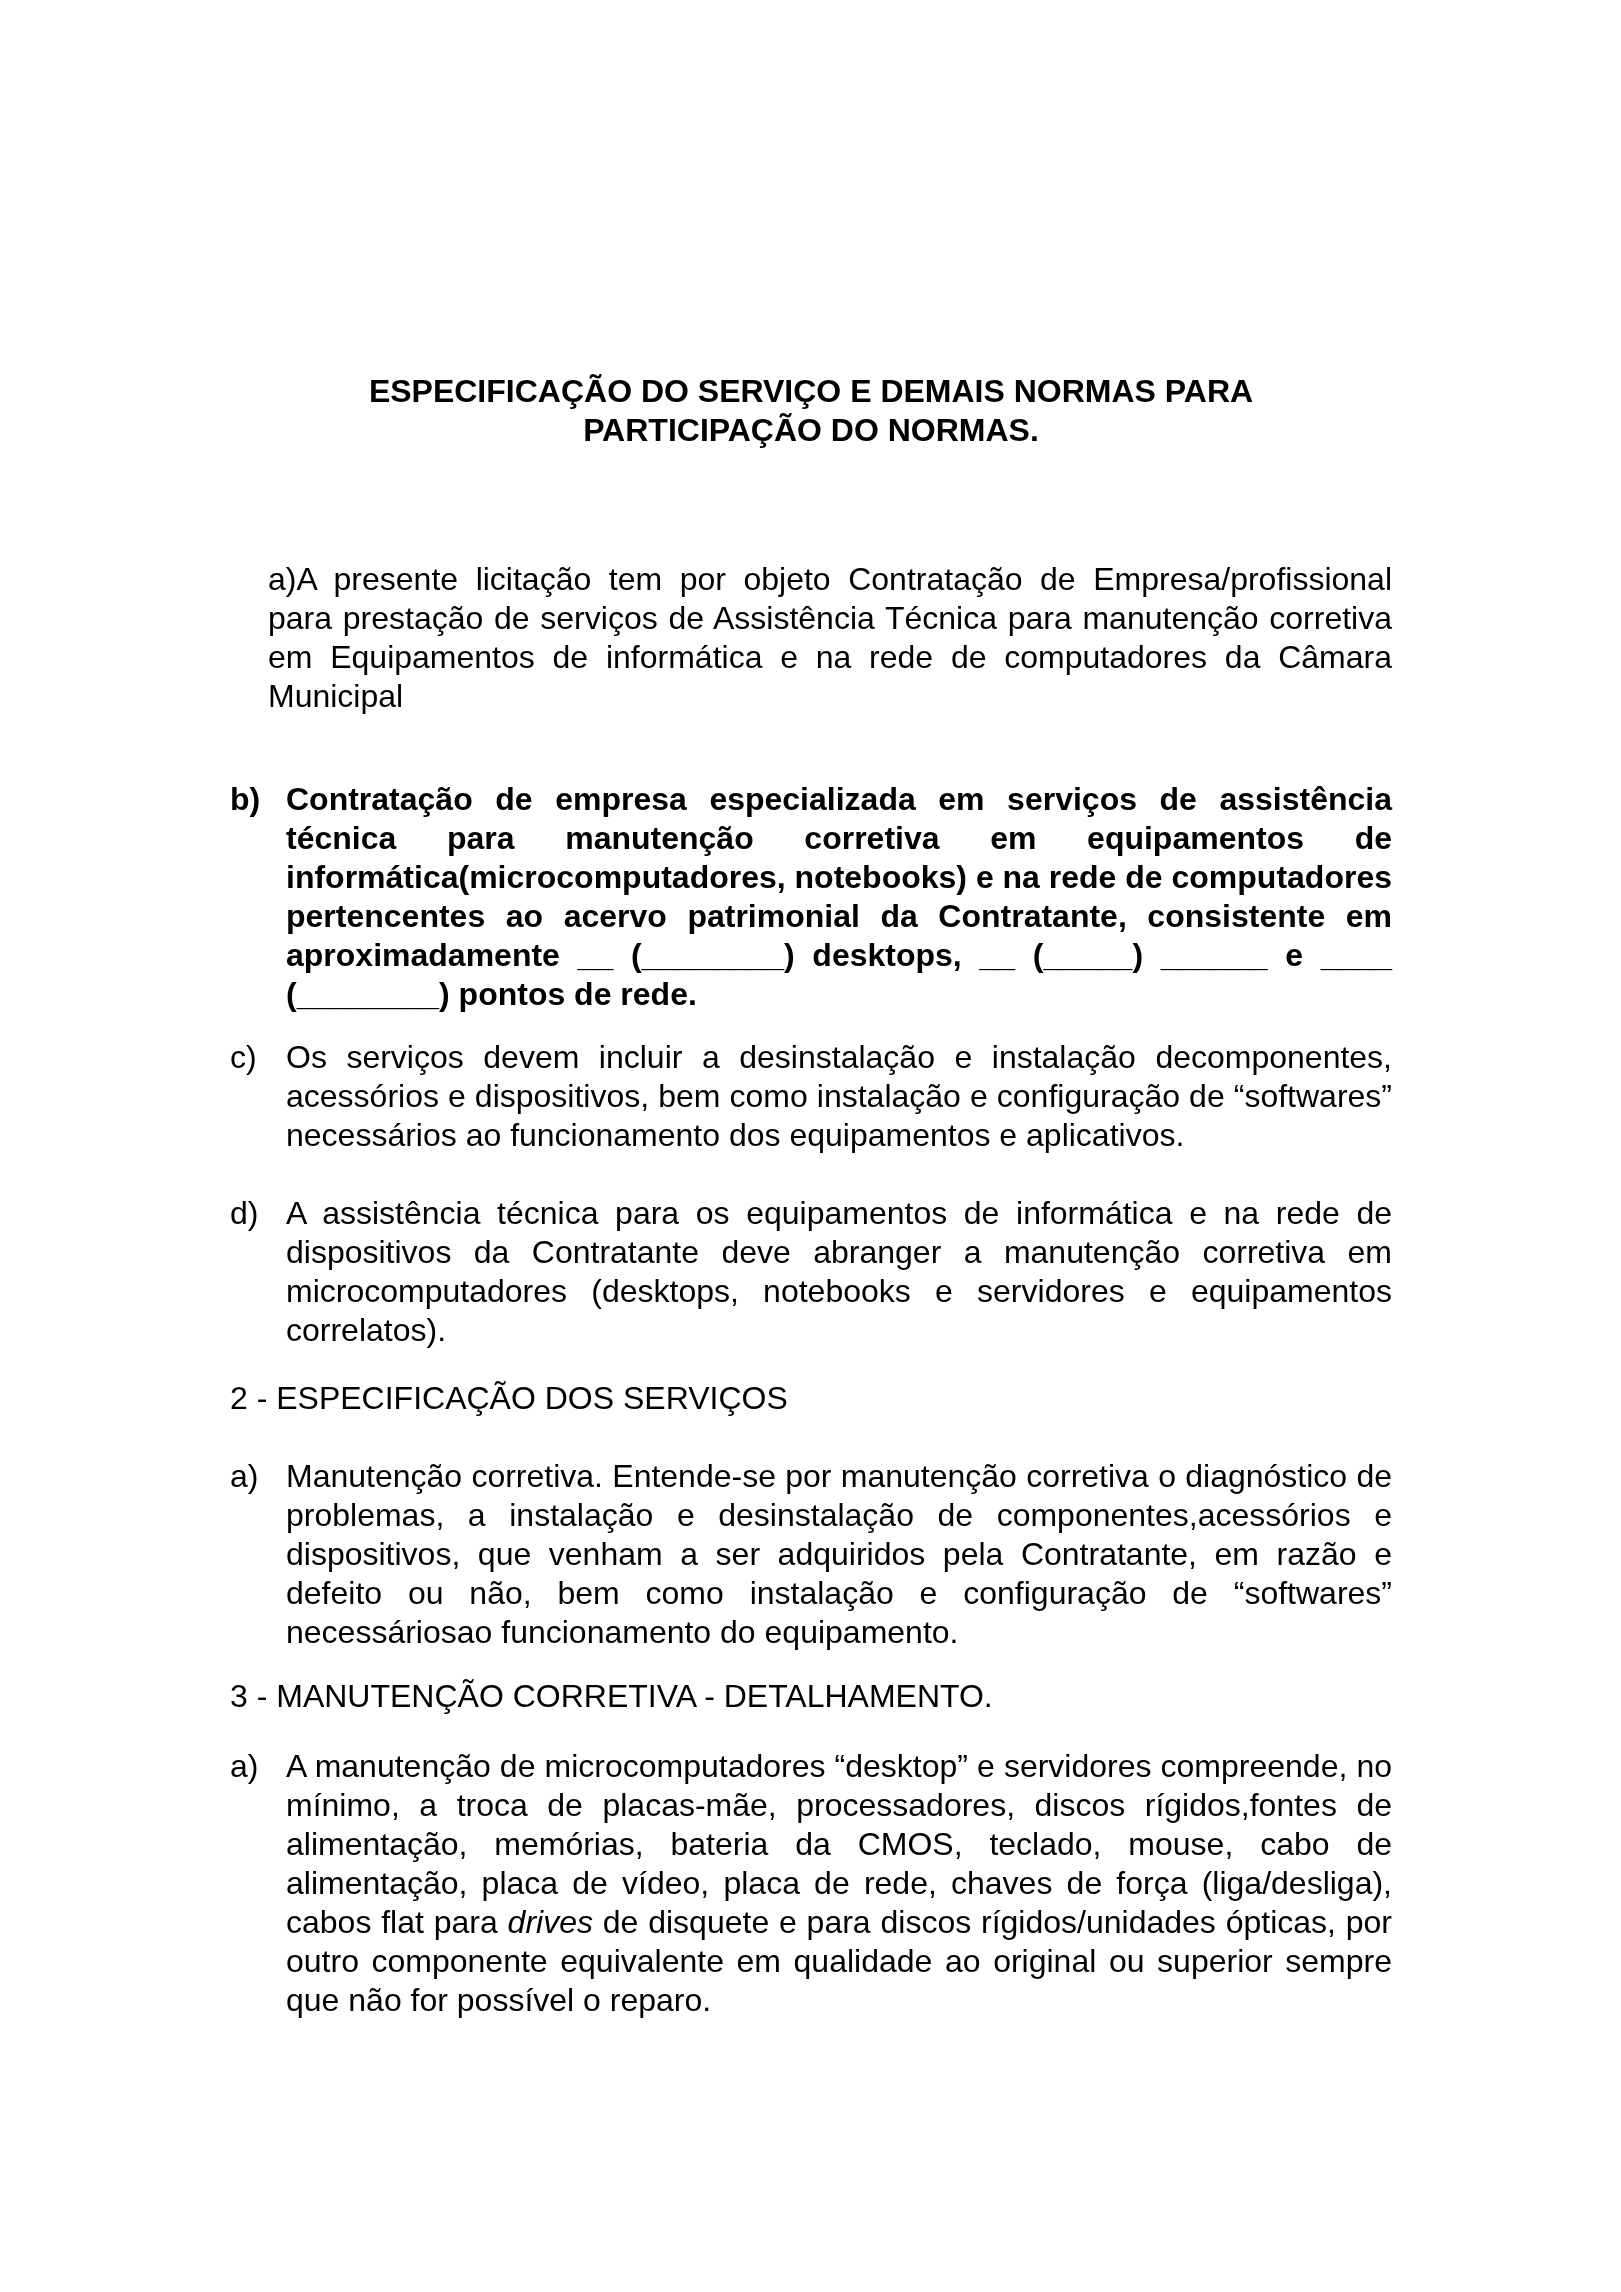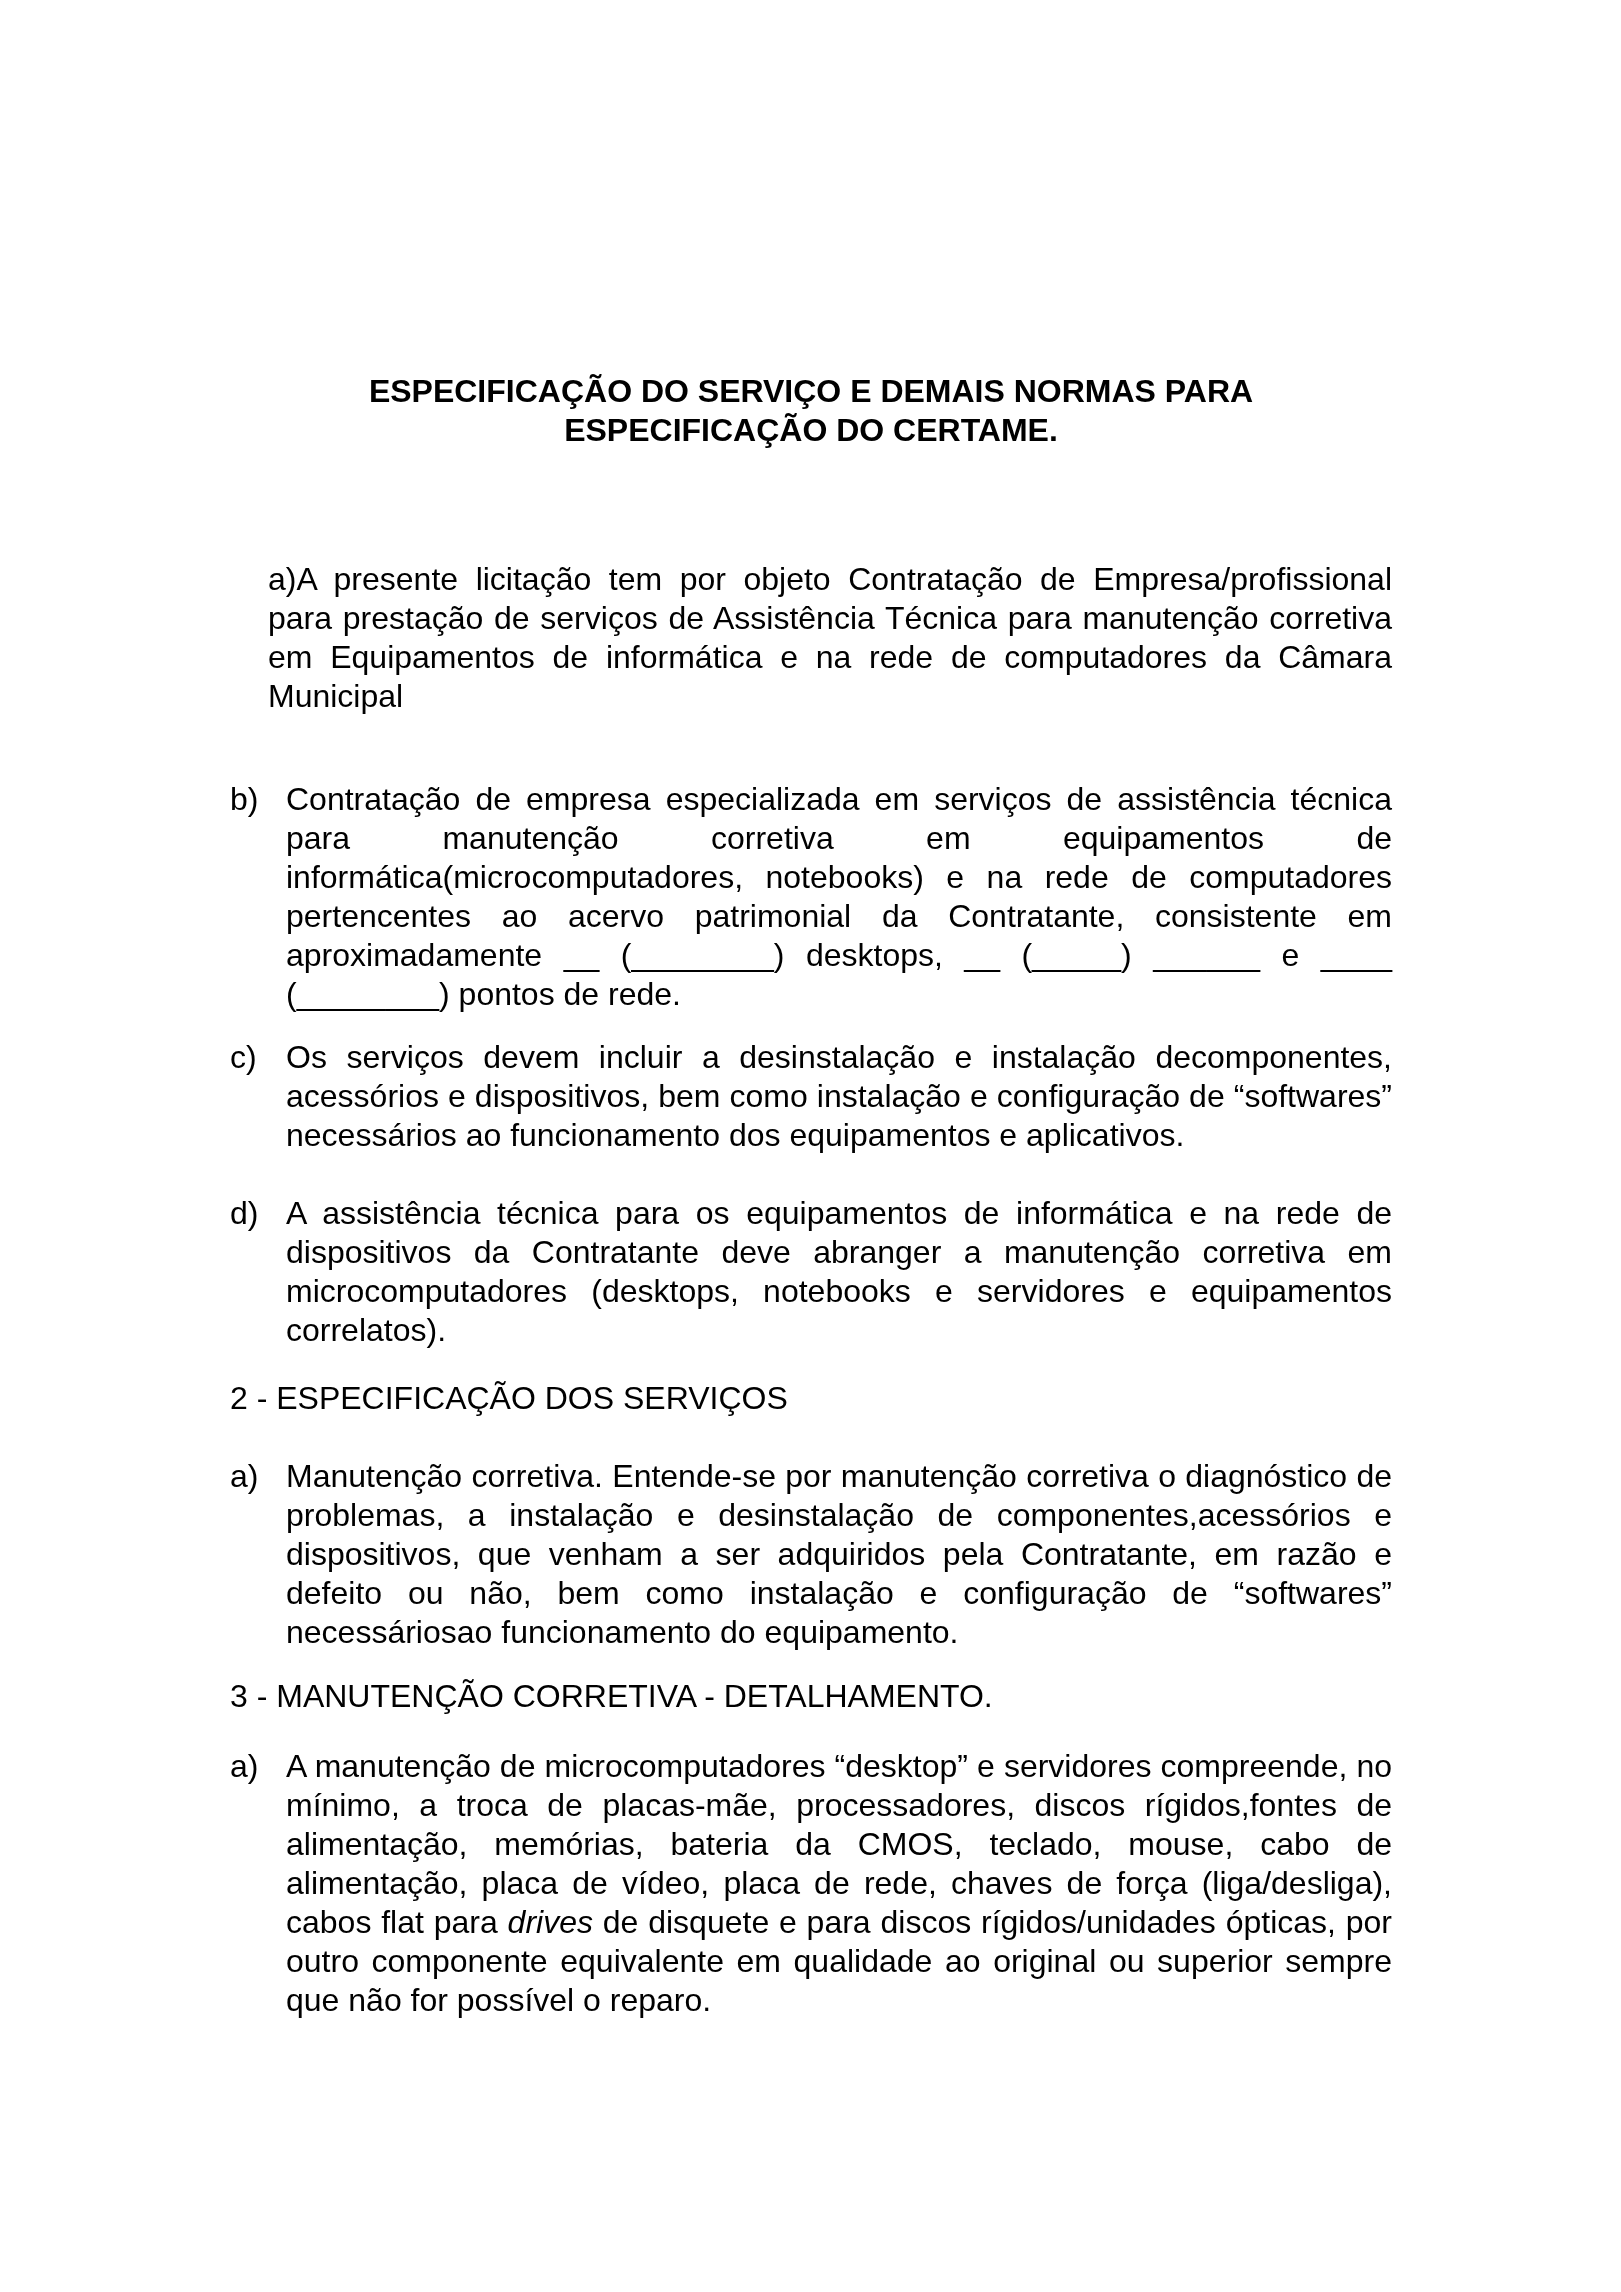--- a/index.html
+++ b/index.html
@@ -39,21 +39,21 @@
   
   .hang {
     padding-left: 56px;
     text-indent: -56px;
   }
   .hang .marker {
     display: inline-block;
     width: 56px;
     text-indent: 0;
   }
-  .mt-b { margin-top: 64px; }
+  .mt-b { margin-top: 64px; font-weight: bold; }
   .mt-c { margin-top: 24px; }
   .mt-d { margin-top: 39px; }
   .heading {
     margin: 0;
     font-size: 32px;
     line-height: 39px;
     font-weight: normal;
     text-align: left;
   }
   .mt-h2 { margin-top: 29px; }
@@ -62,21 +62,21 @@
   .mt-3a { margin-top: 31px; }
   .italic { font-style: italic; }
 </style>
 </head>
 <body>
 
 <div class="page">
 
   <h1 class="doc-title">
     <span style="display:block">ESPECIFICAÇÃO DO SERVIÇO E DEMAIS NORMAS PARA</span>
-    <span style="display:block">ESPECIFICAÇÃO DO CERTAME.</span>
+    <span style="display:block">PARTICIPAÇÃO DO NORMAS.</span>
   </h1>
 
   <p class="para block-indent">a)A presente licitação tem por objeto Contratação de Empresa/profissional para prestação de serviços de Assistência Técnica para manutenção corretiva em Equipamentos de informática e na rede de computadores da Câmara Municipal</p>
 
   <p class="para hang mt-b">
     <span class="marker">b)</span><span>Contratação de empresa especializada em serviços de assistência técnica para manutenção corretiva em equipamentos de informática(microcomputadores, notebooks) e na rede de computadores pertencentes ao acervo patrimonial da Contratante, consistente em aproximadamente __ (________) desktops, __ (_____) ______ e ____ (________) pontos de rede.</span>
   </p>
 
   <p class="para hang mt-c">
     <span class="marker">c)</span><span>Os serviços devem incluir a desinstalação e instalação decomponentes, acessórios e dispositivos, bem como instalação e configuração de “softwares” necessários ao funcionamento dos equipamentos e aplicativos.</span>

